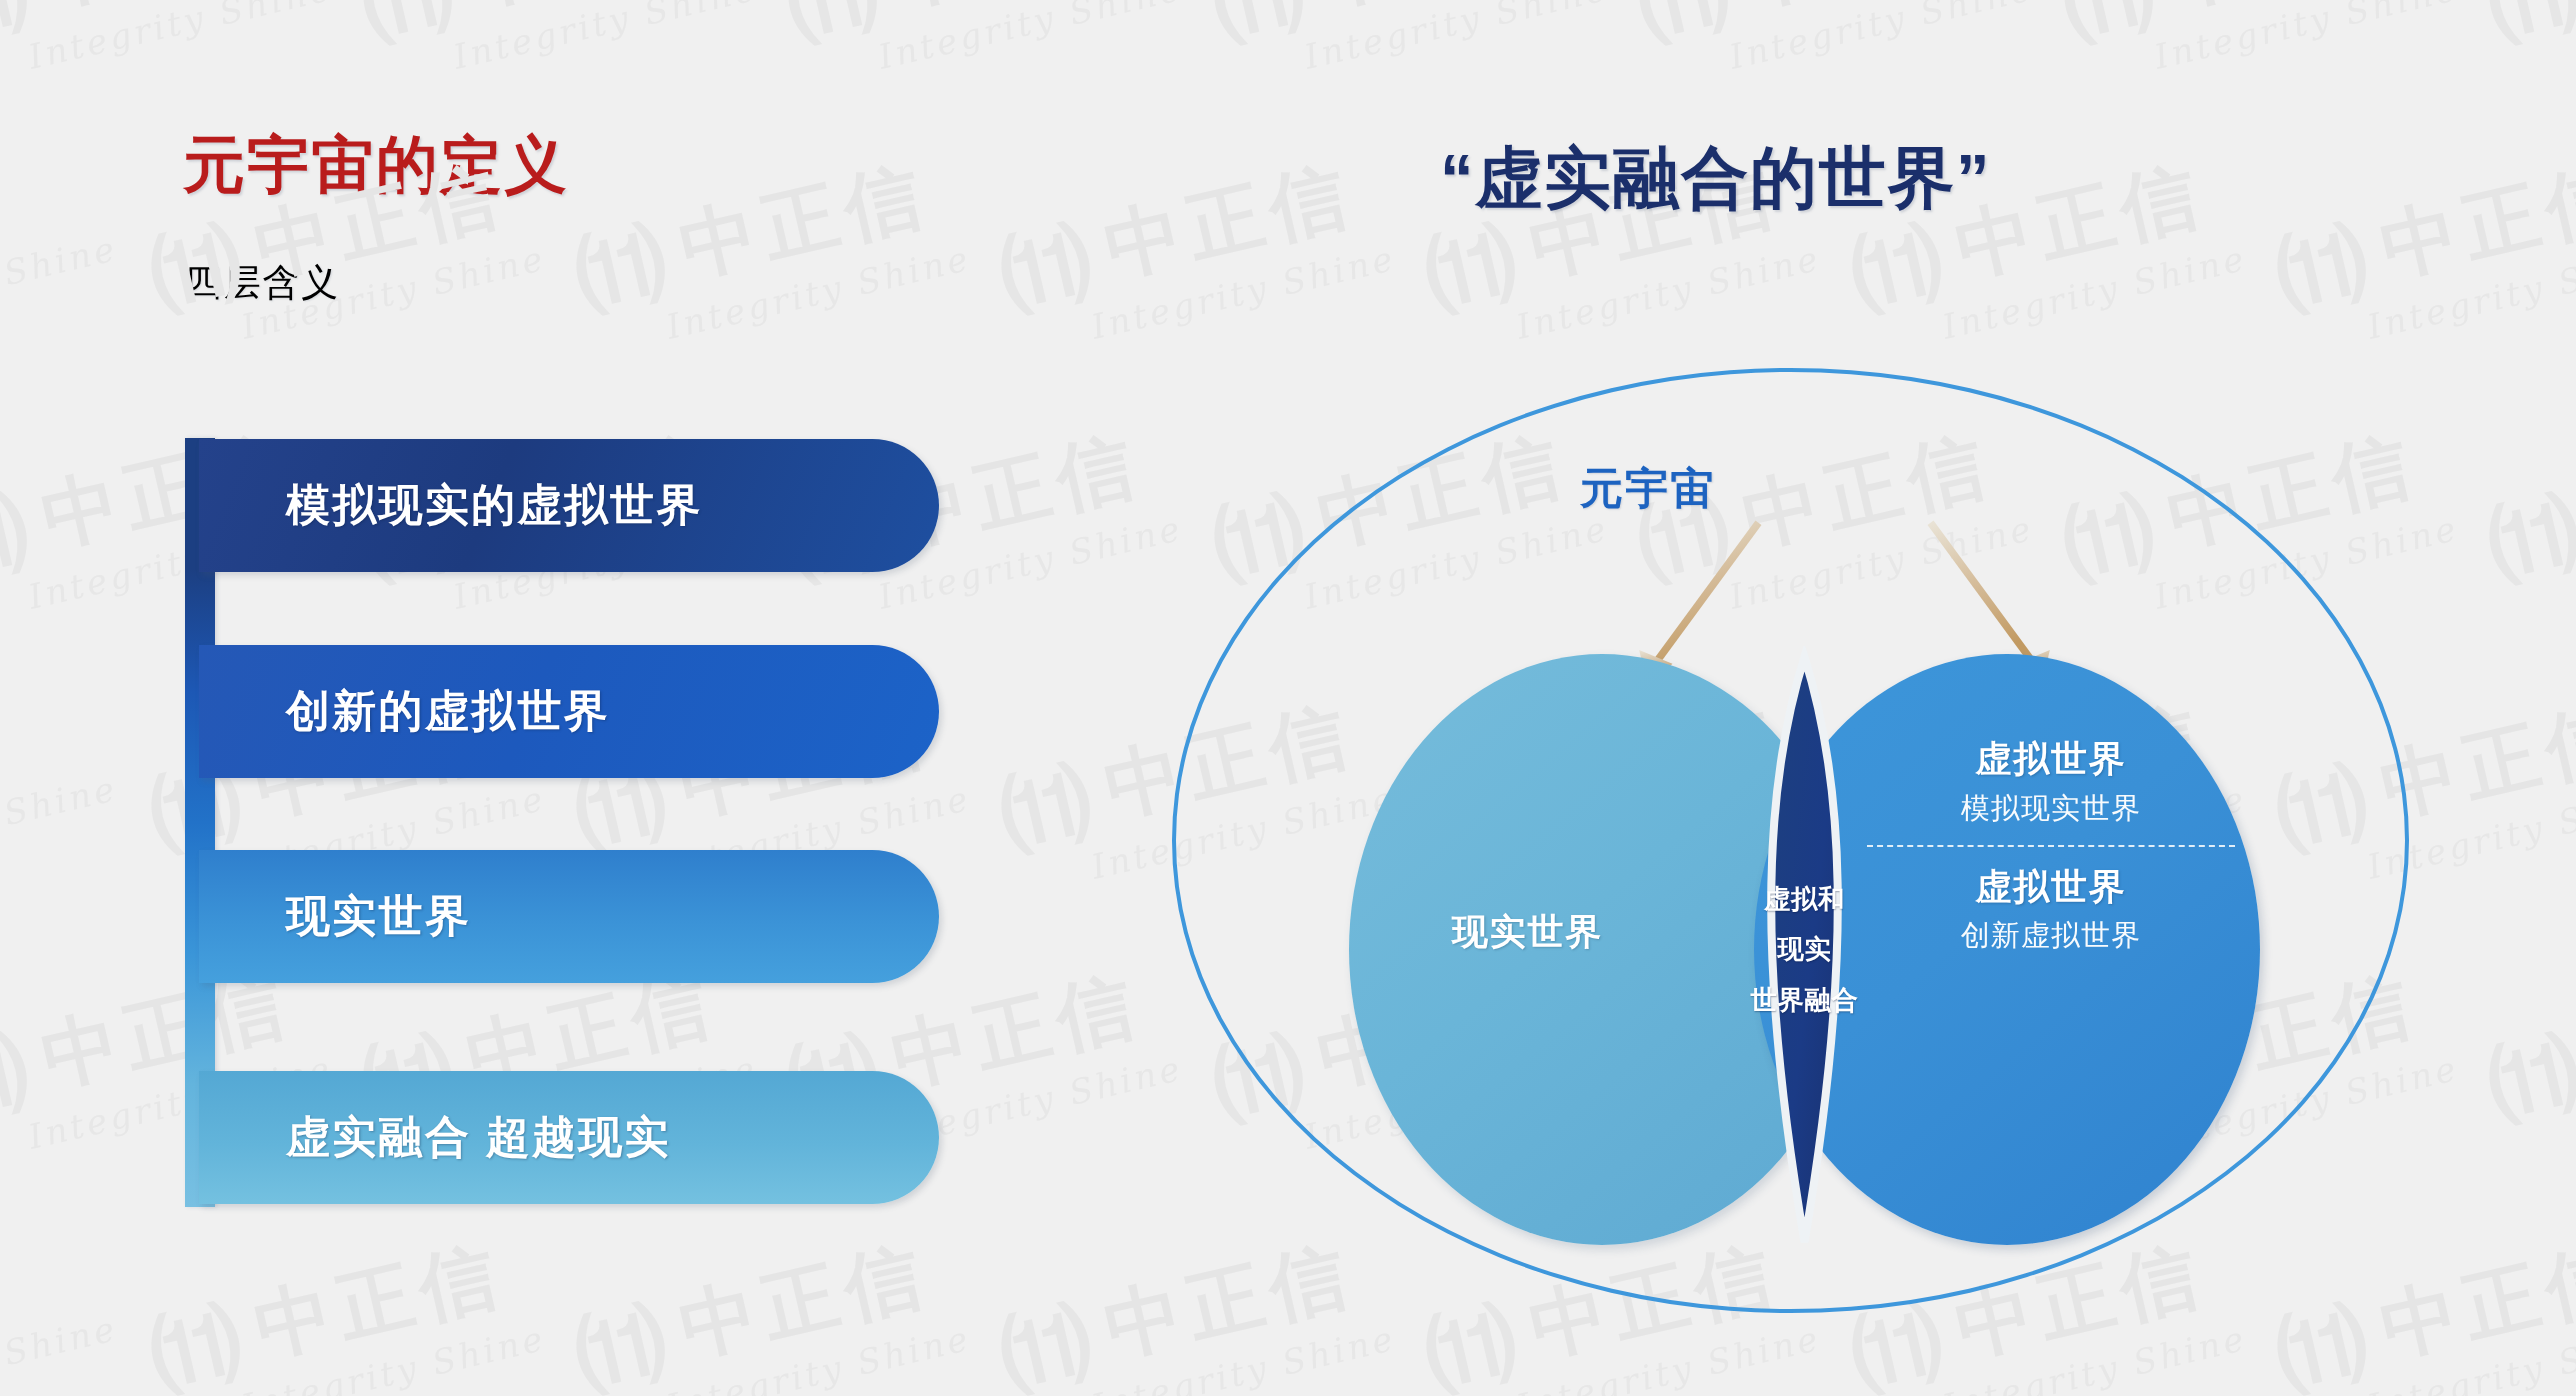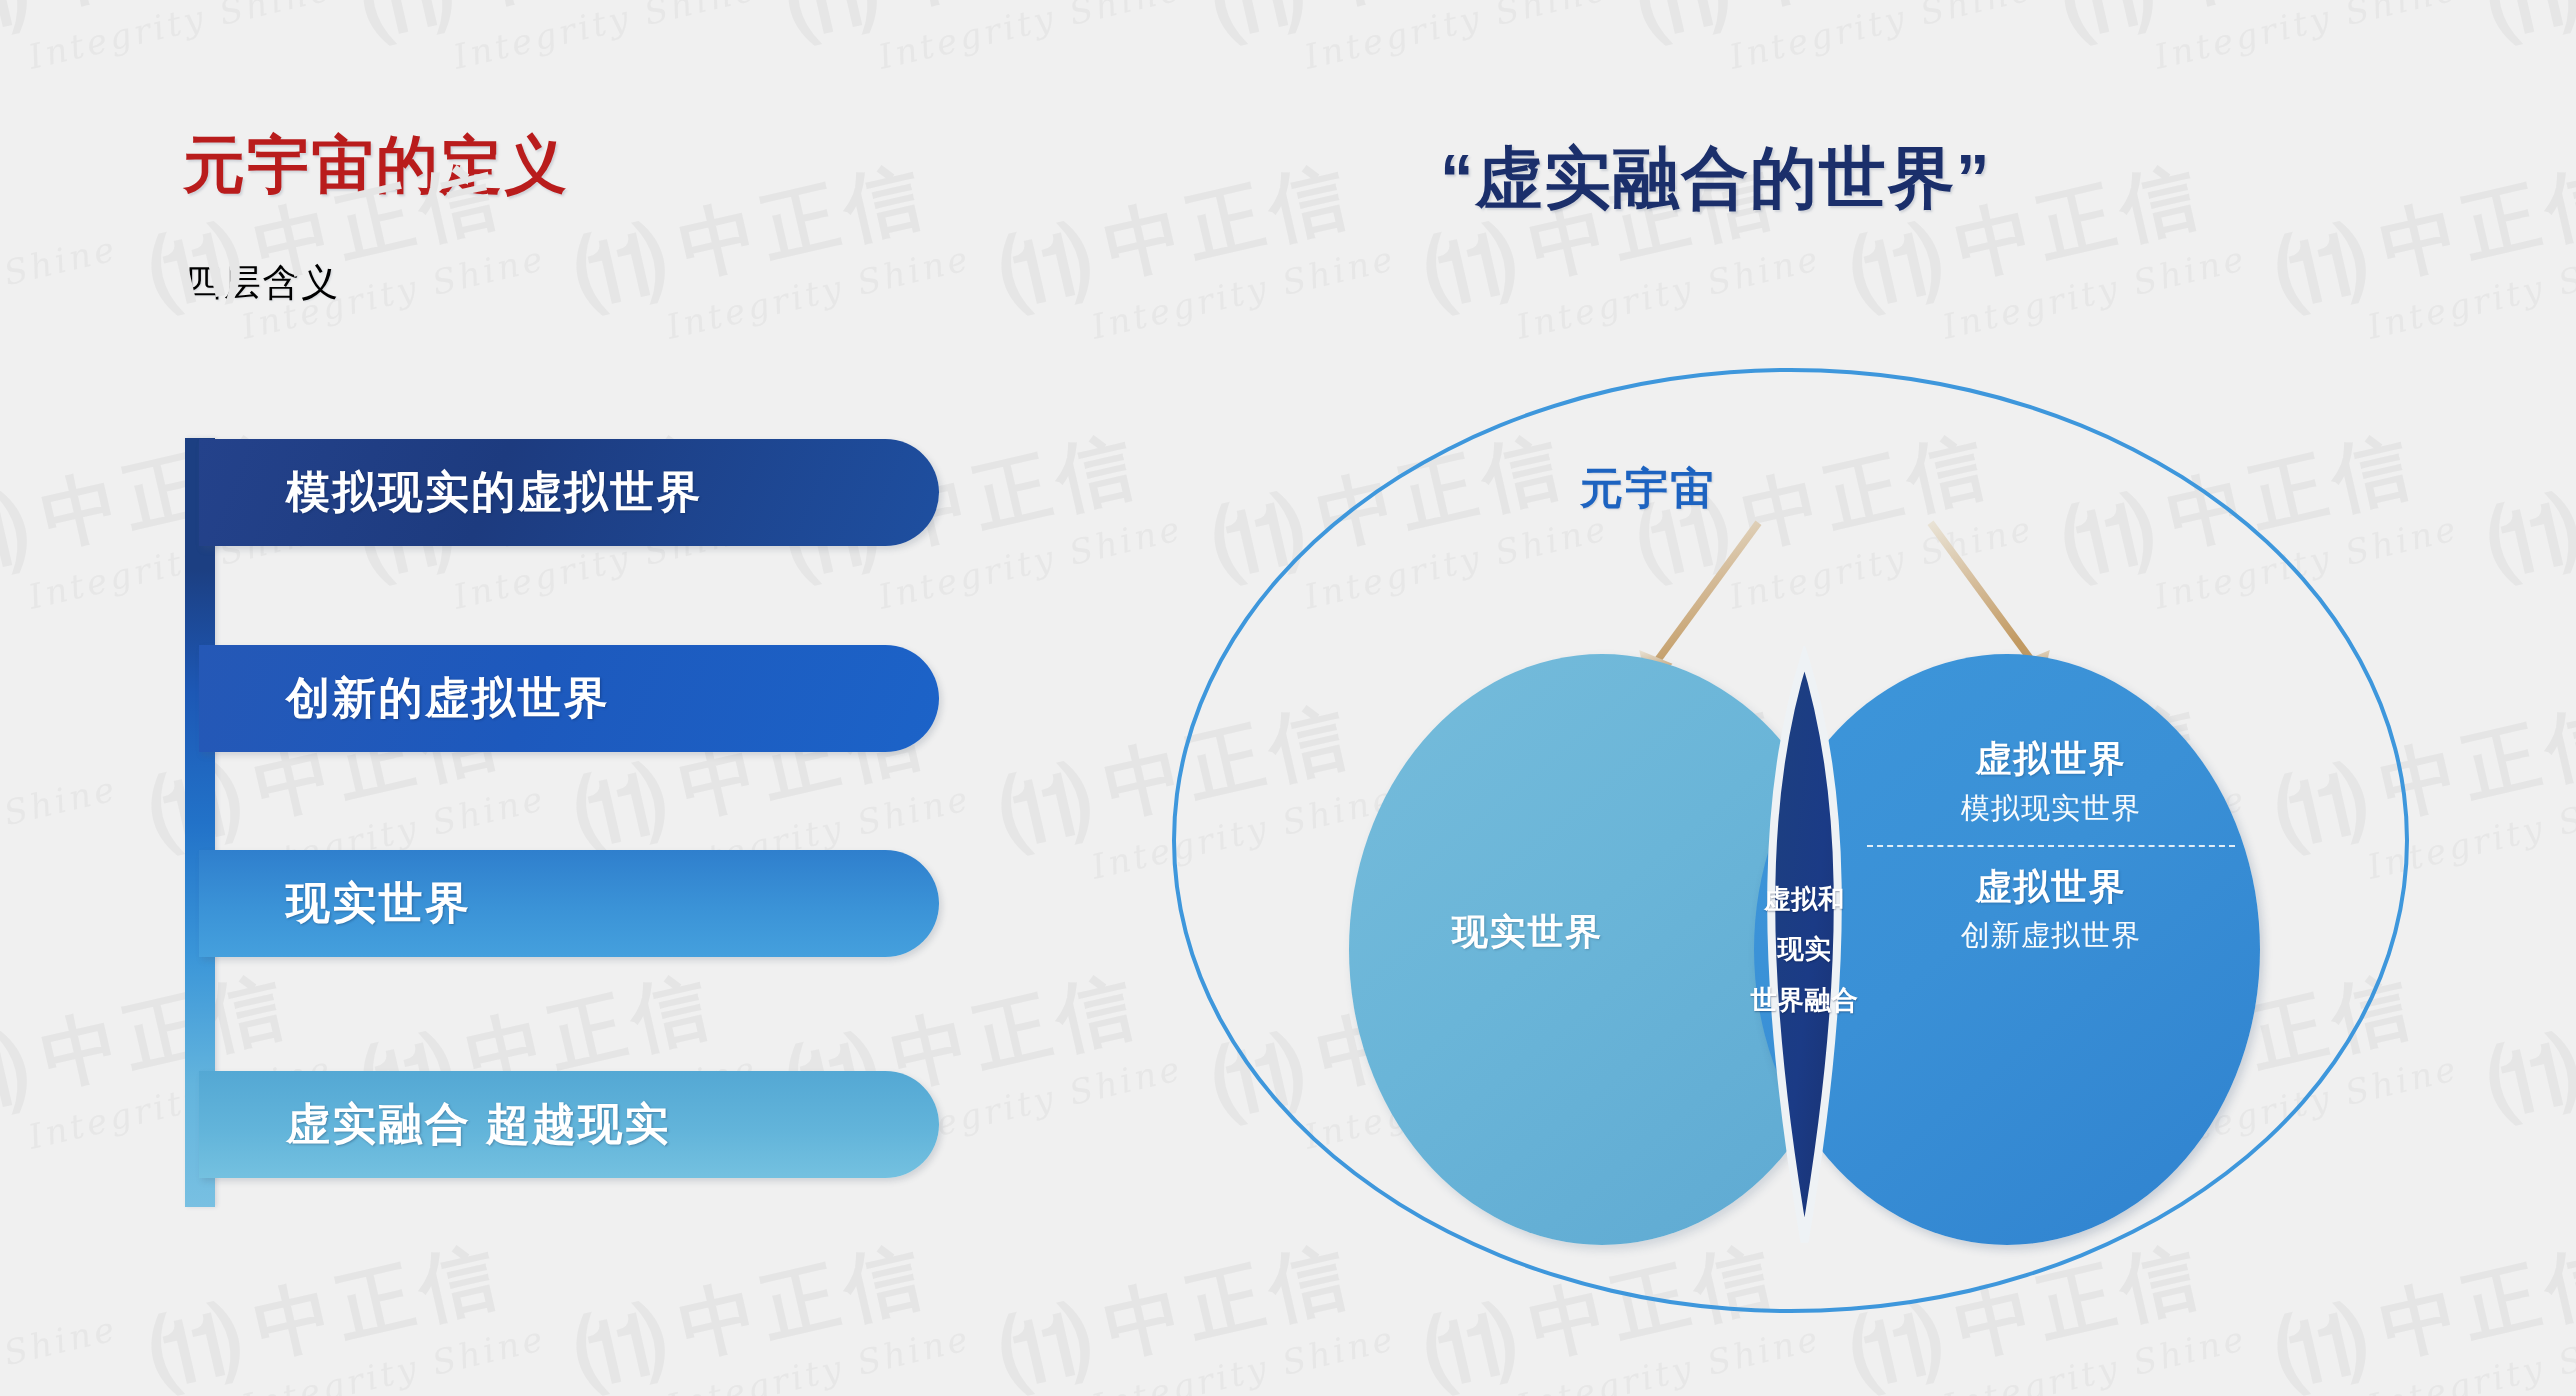--- a/index.html
+++ b/index.html
@@ -103,21 +103,21 @@
         #63b4dd 84%,
         #78c0e2 100%);
     box-shadow: 2.3px 0 4px rgba(90,100,120,0.18);
     z-index: 2;
   }
 
   .bar {
     position: absolute;
     left: 199px;
     width: 740px;
-    height: 107px;
+    height: 133px;
     border-radius: 0 67px 67px 0;
     display: flex;
     align-items: center;
     box-shadow: 2.9px 3.4px 6.9px rgba(80,95,115,0.20);
     z-index: 4;
   }
   .bar-label {
     color: #ffffff;
     font-size: 44px;
     font-weight: 700;

